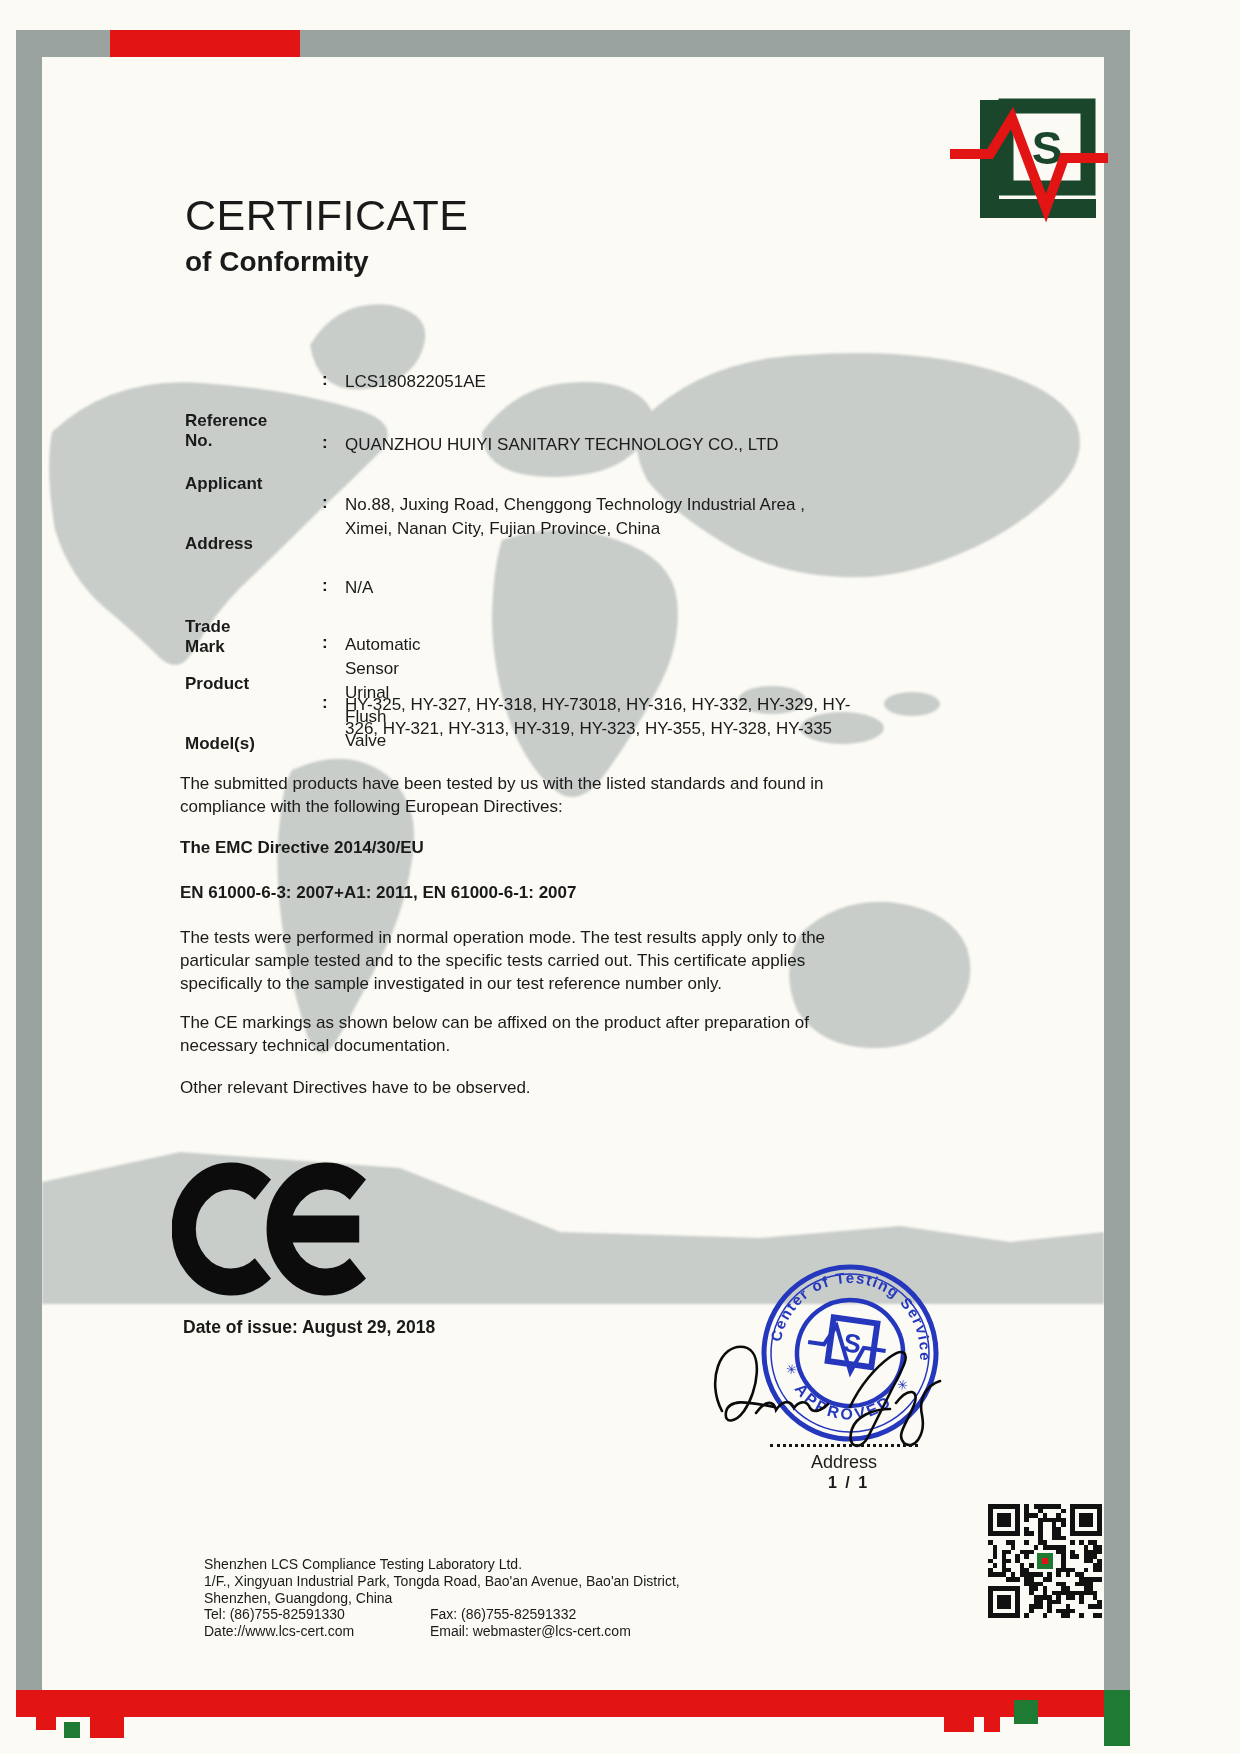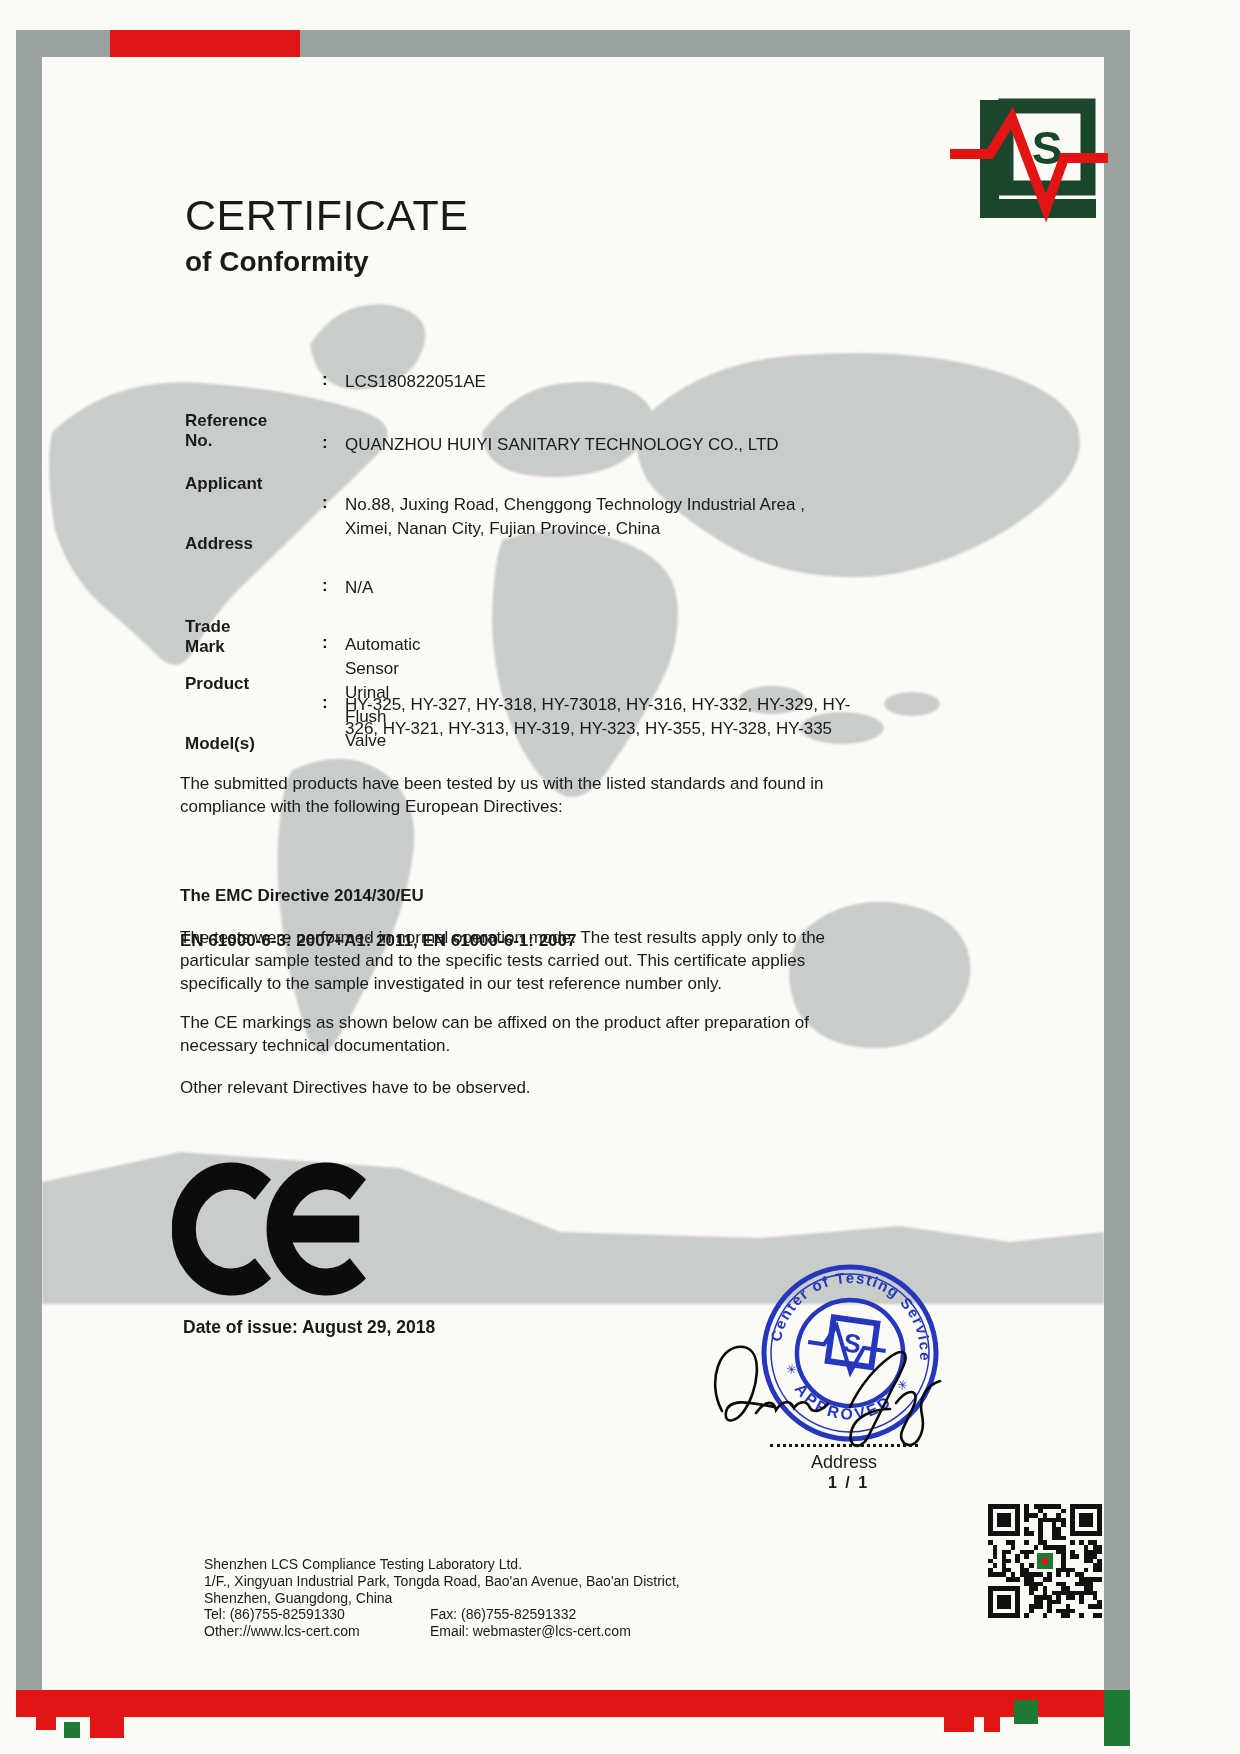--- a/index.html
+++ b/index.html
@@ -18,21 +18,21 @@
   
   .map{position:absolute;left:0;top:0;z-index:1;filter:blur(1.1px);}
   
   .content{position:absolute;left:0;top:0;width:100%;height:100%;z-index:3;}
   .title{font-size:43px;font-weight:400;letter-spacing:.5px;line-height:46px;}
   .subtitle{font-size:28px;font-weight:700;margin-top:4px;}
   .flabel{font-size:17px;font-weight:700;margin-top:41px;}
   .fcolon{font-size:17px;font-weight:700;}
   .fvalue{font-size:17px;font-weight:400;line-height:24px;}
   .para{font-size:17px;line-height:23px;}
-  .parab{font-size:17px;font-weight:700;line-height:23px;margin-top:48px;}
+  .parab{font-size:17px;font-weight:700;line-height:23px;}
   .dateline{font-size:17.5px;font-weight:700;}
   .manager{font-size:18px;text-align:center;}
   .dotline{border-top:3px dotted #151515;}
   .footer{font-size:14px;line-height:16.8px;}
   .footrow span{display:inline-block;}
   .fcol1{width:222px;}
   .pagenum{font-size:16px;font-weight:700;letter-spacing:2px;}
   svg text{font-family:"Liberation Sans", sans-serif;}
 </style>
 </head>
@@ -174,21 +174,21 @@
 
     <div class="abs footer" style="left:204px;top:1556px;">
       <div>Shenzhen LCS Compliance Testing Laboratory Ltd.</div>
       <div>1/F., Xingyuan Industrial Park, Tongda Road, Bao'an Avenue, Bao'an District,</div>
       <div>Shenzhen, Guangdong, China</div>
       <div class="footrow">
         <span class="fcol1">Tel: (86)755-82591330</span>
         <span>Fax: (86)755-82591332</span>
       </div>
       <div class="footrow">
-        <span class="fcol1">Other://www.lcs-cert.com</span>
+        <span class="fcol1">Date://www.lcs-cert.com</span>
         <span>Email: webmaster@lcs-cert.com</span>
       </div>
     </div>
 
     <div class="abs pagenum" style="left:828px;top:1474px;">1 / 1</div>
 
     <svg class="abs" id="qr" style="left:988px;top:1504px;" width="114" height="114" viewBox="0 0 25 25" shape-rendering="crispEdges">
         <rect x="0" y="0" width="25" height="25" fill="#fbfaf5"></rect>
         <rect x="8" y="0" width="1" height="1" fill="#111"></rect>
         <rect x="10" y="0" width="1" height="1" fill="#111"></rect>

